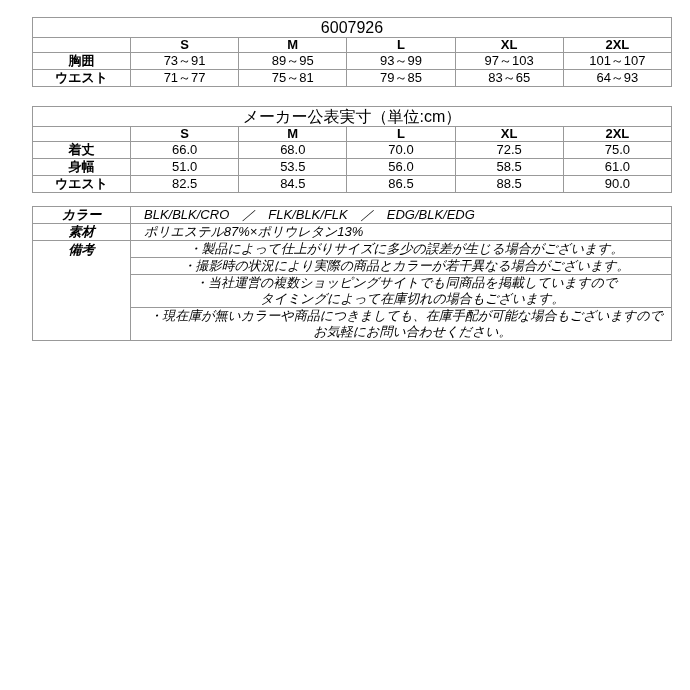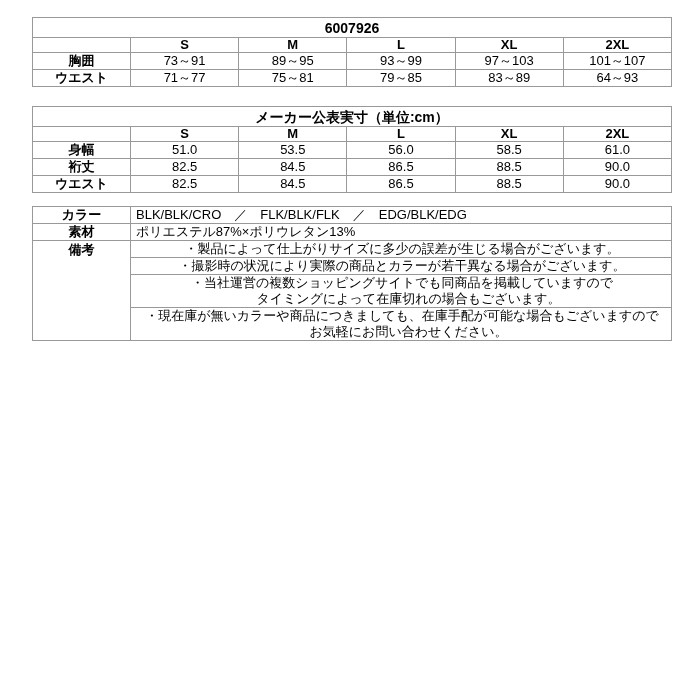--- a/index.html
+++ b/index.html
@@ -32,38 +32,38 @@
     border: 1px solid #999999;
     font-size: 13px;
     line-height: 16px;
     text-align: center;
     vertical-align: middle;
     padding: 0 3px;
     overflow: hidden;
     white-space: nowrap;
   }
   .r-title td {
-    font-weight: bold;
-    font-size: 14px;
+    font-weight: normal;
+    font-size: 16px;
     height: 19px;
   }
   .r-head td {
     font-weight: bold;
     height: 14px;
     line-height: 14px;
   }
   .r-data td { height: 15px; }
   .lbl {
     font-weight: bold;
     text-align: center;
   }
-  .r-info td { height: 15px; }
+  .r-info td { height: 15px; font-style: italic; }
   td.left {
     text-align: left;
-    padding-left: 5px;
+    padding-left: 13px;
     white-space: normal;
     margin-left: 44px;
   }
   td.top {
     vertical-align: top;
     padding-top: 1px;
   }
   .note {
     padding-left: 1em;
     text-indent: -1em;
@@ -104,21 +104,21 @@
         <td>89～95</td>
         <td>93～99</td>
         <td>97～103</td>
         <td>101～107</td>
       </tr>
       <tr class="r-data">
         <td class="lbl">ウエスト</td>
         <td>71～77</td>
         <td>75～81</td>
         <td>79～85</td>
-        <td>83～89</td>
+        <td>83～65</td>
         <td>64～93</td>
       </tr>
     </tbody>
   </table>
 
   <table class="gap-sm">
     <colgroup>
         <col class="c-label">
         <col>
         <col>
@@ -132,36 +132,36 @@
       </tr>
       <tr class="r-head">
         <td class="lbl"></td>
         <td>S</td>
         <td>M</td>
         <td>L</td>
         <td>XL</td>
         <td>2XL</td>
       </tr>
       <tr class="r-data">
+        <td class="lbl">着丈</td>
+        <td>66.0</td>
+        <td>68.0</td>
+        <td>70.0</td>
+        <td>72.5</td>
+        <td>75.0</td>
+      </tr>
+      <tr class="r-data">
         <td class="lbl">身幅</td>
         <td>51.0</td>
         <td>53.5</td>
         <td>56.0</td>
         <td>58.5</td>
         <td>61.0</td>
       </tr>
       <tr class="r-data">
-        <td class="lbl">裄丈</td>
-        <td>82.5</td>
-        <td>84.5</td>
-        <td>86.5</td>
-        <td>88.5</td>
-        <td>90.0</td>
-      </tr>
-      <tr class="r-data">
         <td class="lbl">ウエスト</td>
         <td>82.5</td>
         <td>84.5</td>
         <td>86.5</td>
         <td>88.5</td>
         <td>90.0</td>
       </tr>
     </tbody>
   </table>
 

